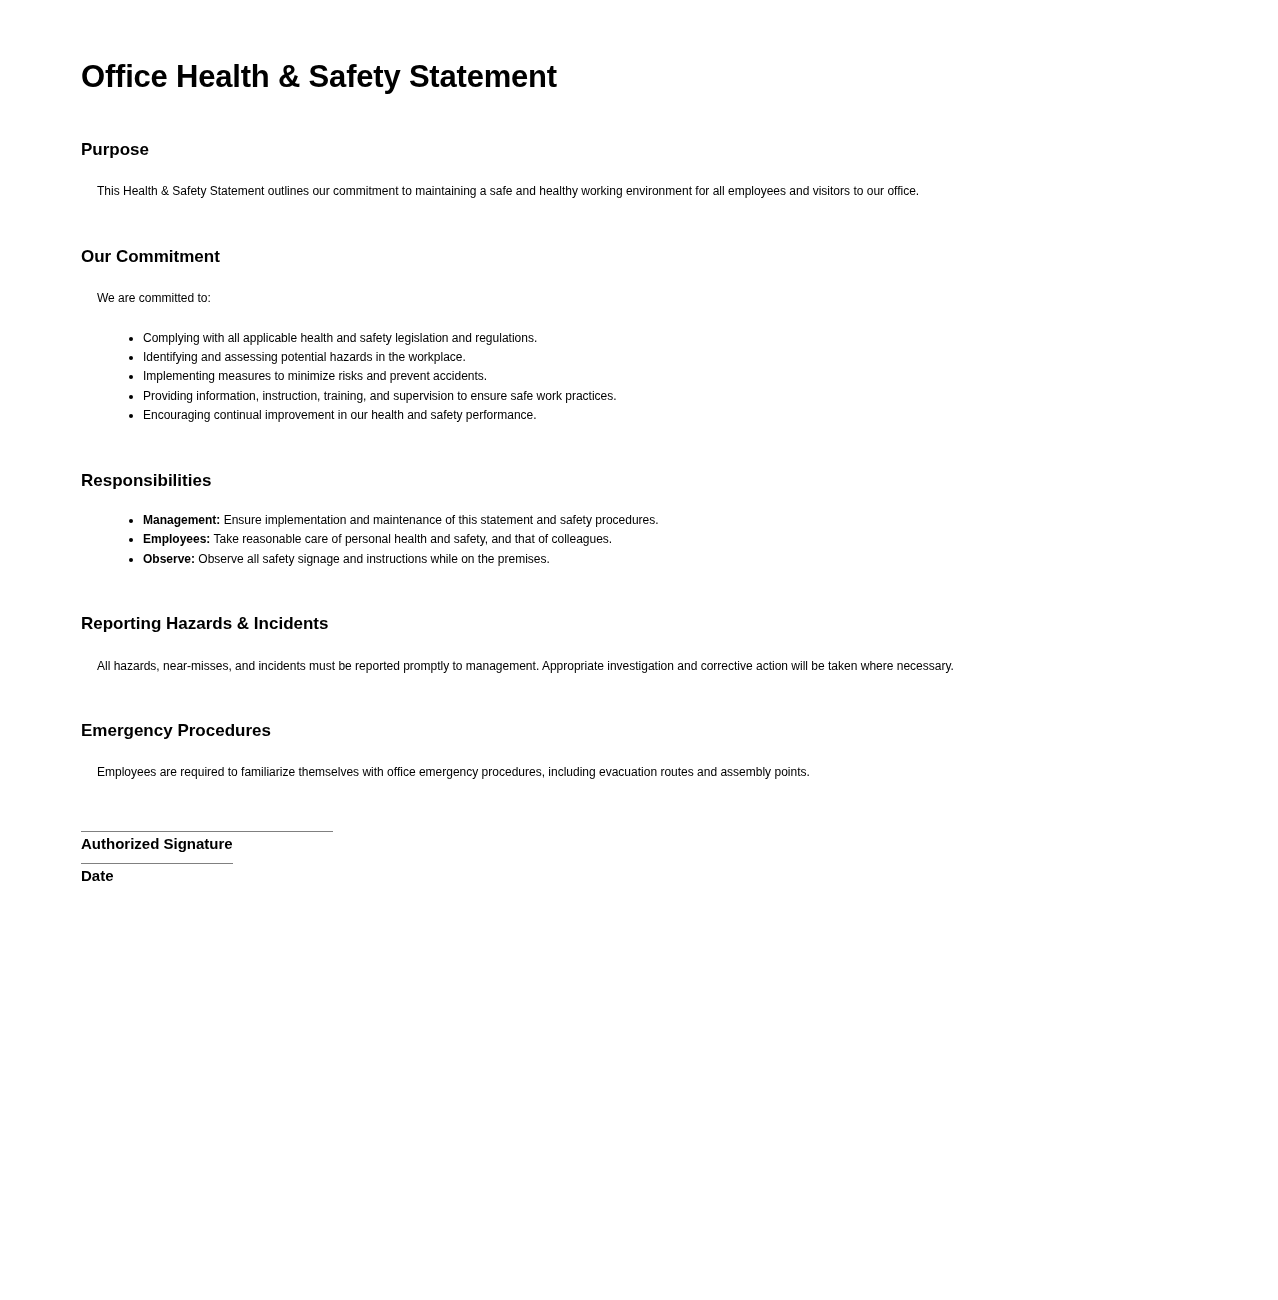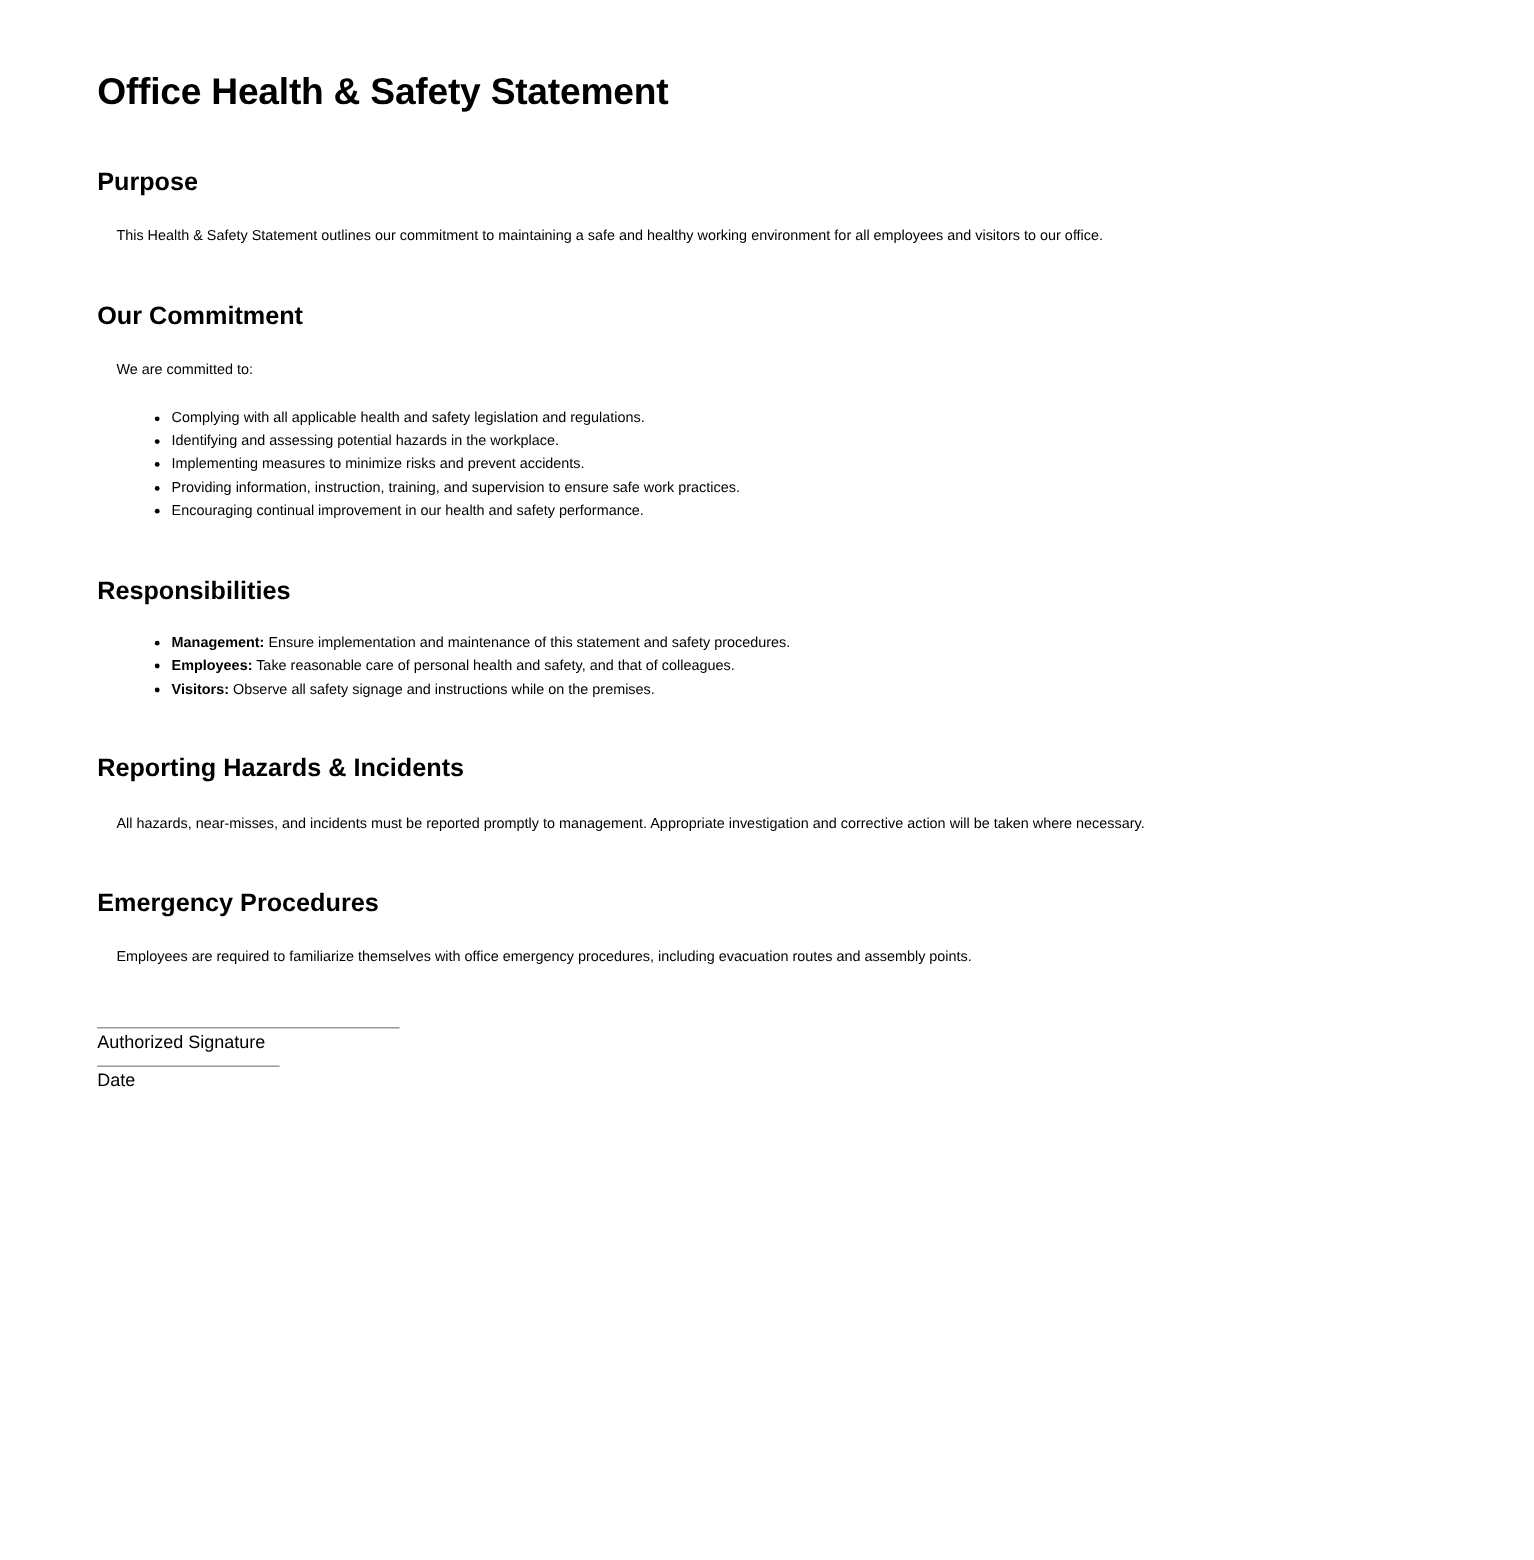--- a/index.html
+++ b/index.html
@@ -21,21 +21,21 @@
     width: 1278px;
   }
   .doc-title {
     font-size: 31px;
     font-weight: bold;
     line-height: 1.2;
     margin: 18px 0 0 0;
     letter-spacing: -0.2px;
   }
   .section-heading {
-    font-size: 21px;
+    font-size: 17px;
     font-weight: bold;
     line-height: 1.25;
     margin: 44px 0 0 0;
   }
   p.body-text {
     font-size: 12px;
     line-height: 1.62;
     margin: 22px 0 0 16px;
     max-width: 1070px;
   }
@@ -75,20 +75,21 @@
   .sig-rule.signature {
     width: 252px;
   }
   .sig-rule.date {
     width: 152px;
   }
   .sig-label {
     font-size: 15px;
     line-height: 1.35;
     display: block;
+    font-weight: bold;
   }
   .spacer-bottom {
     height: 240px;
   }
 </style>
 </head>
 <body>
 
 <div class="page">
 
@@ -124,21 +125,21 @@
   <section>
     <h2 class="section-heading">Responsibilities</h2>
     <ul class="doc-list">
       <li>
         <span class="term">Management:</span><span> Ensure implementation and maintenance of this statement and safety procedures.</span>
       </li>
       <li>
         <span class="term">Employees:</span><span> Take reasonable care of personal health and safety, and that of colleagues.</span>
       </li>
       <li>
-        <span class="term">Visitors:</span><span> Observe all safety signage and instructions while on the premises.</span>
+        <span class="term">Observe:</span><span> Observe all safety signage and instructions while on the premises.</span>
       </li>
     </ul>
   </section>
 
   <section>
     <h2 class="section-heading">Reporting Hazards &amp; Incidents</h2>
     <p class="body-text">All hazards, near-misses, and incidents must be reported promptly to management. Appropriate investigation and corrective action will be taken where necessary.</p>
   </section>
 
   <section>

